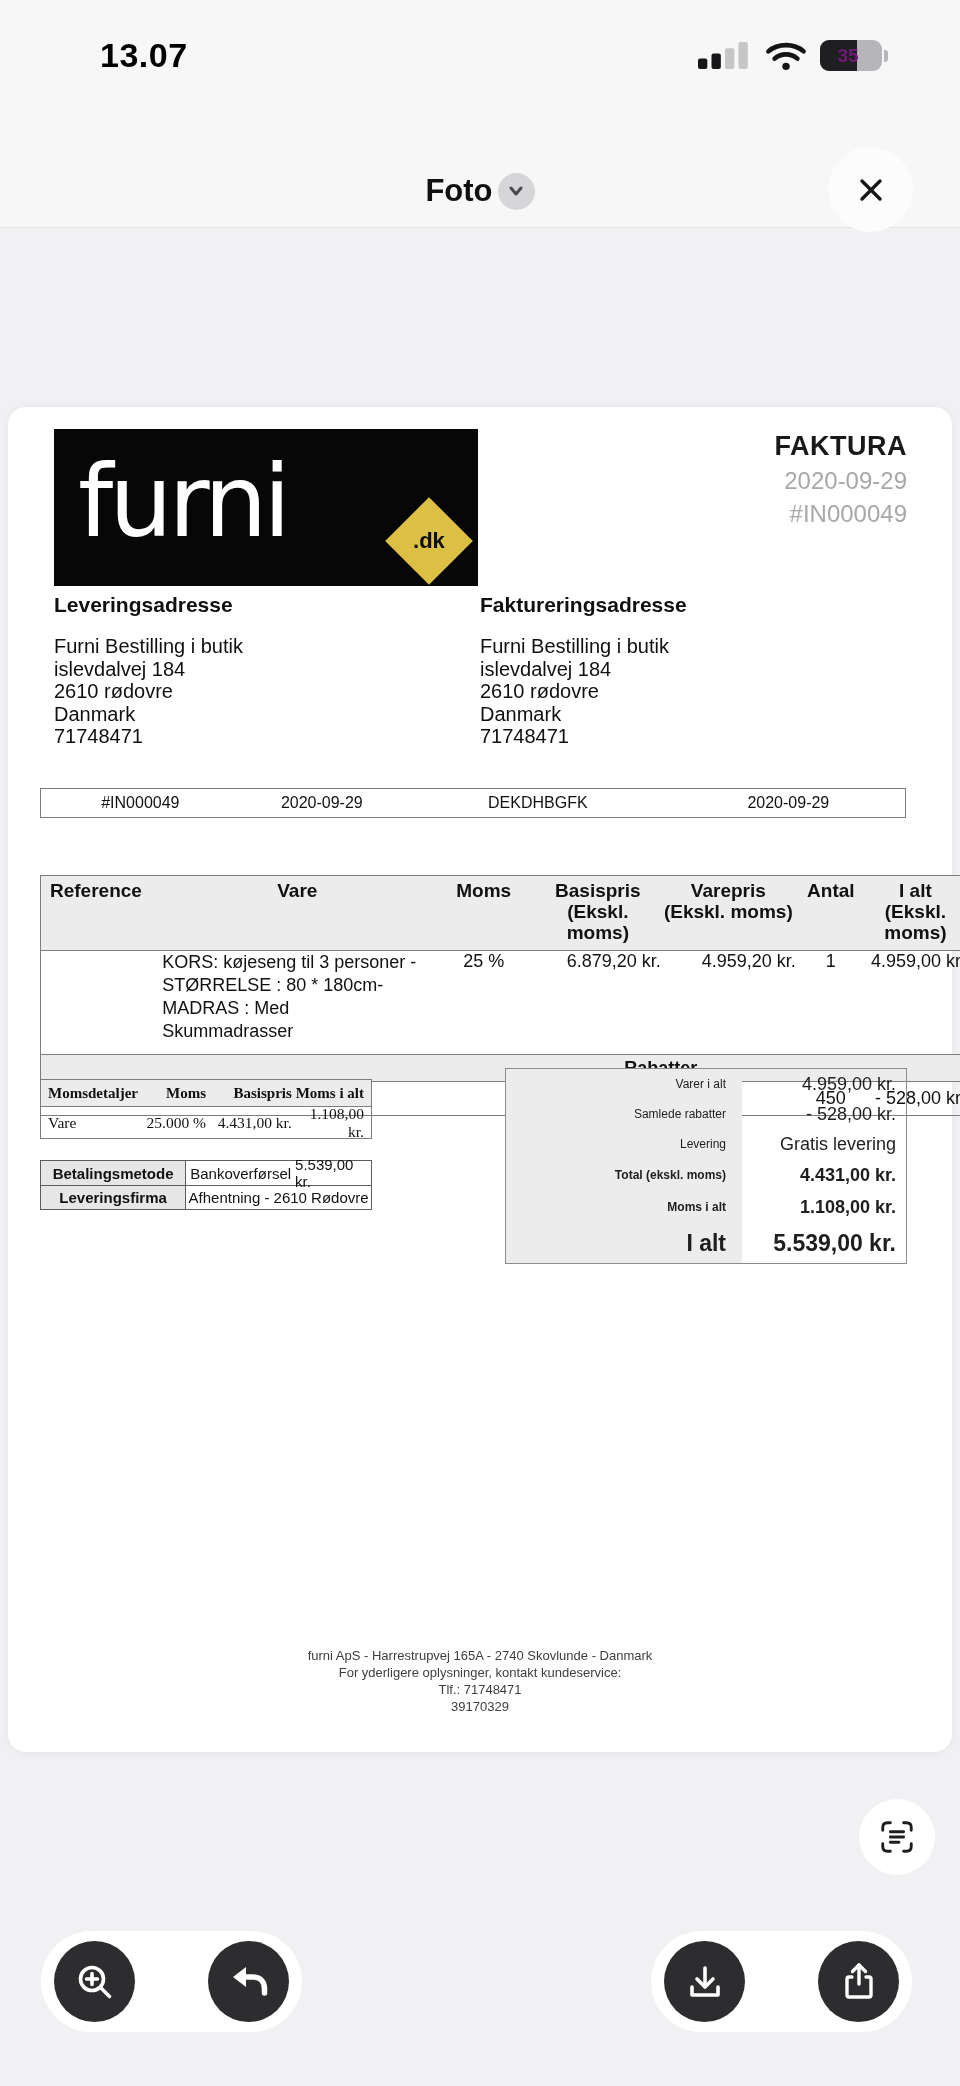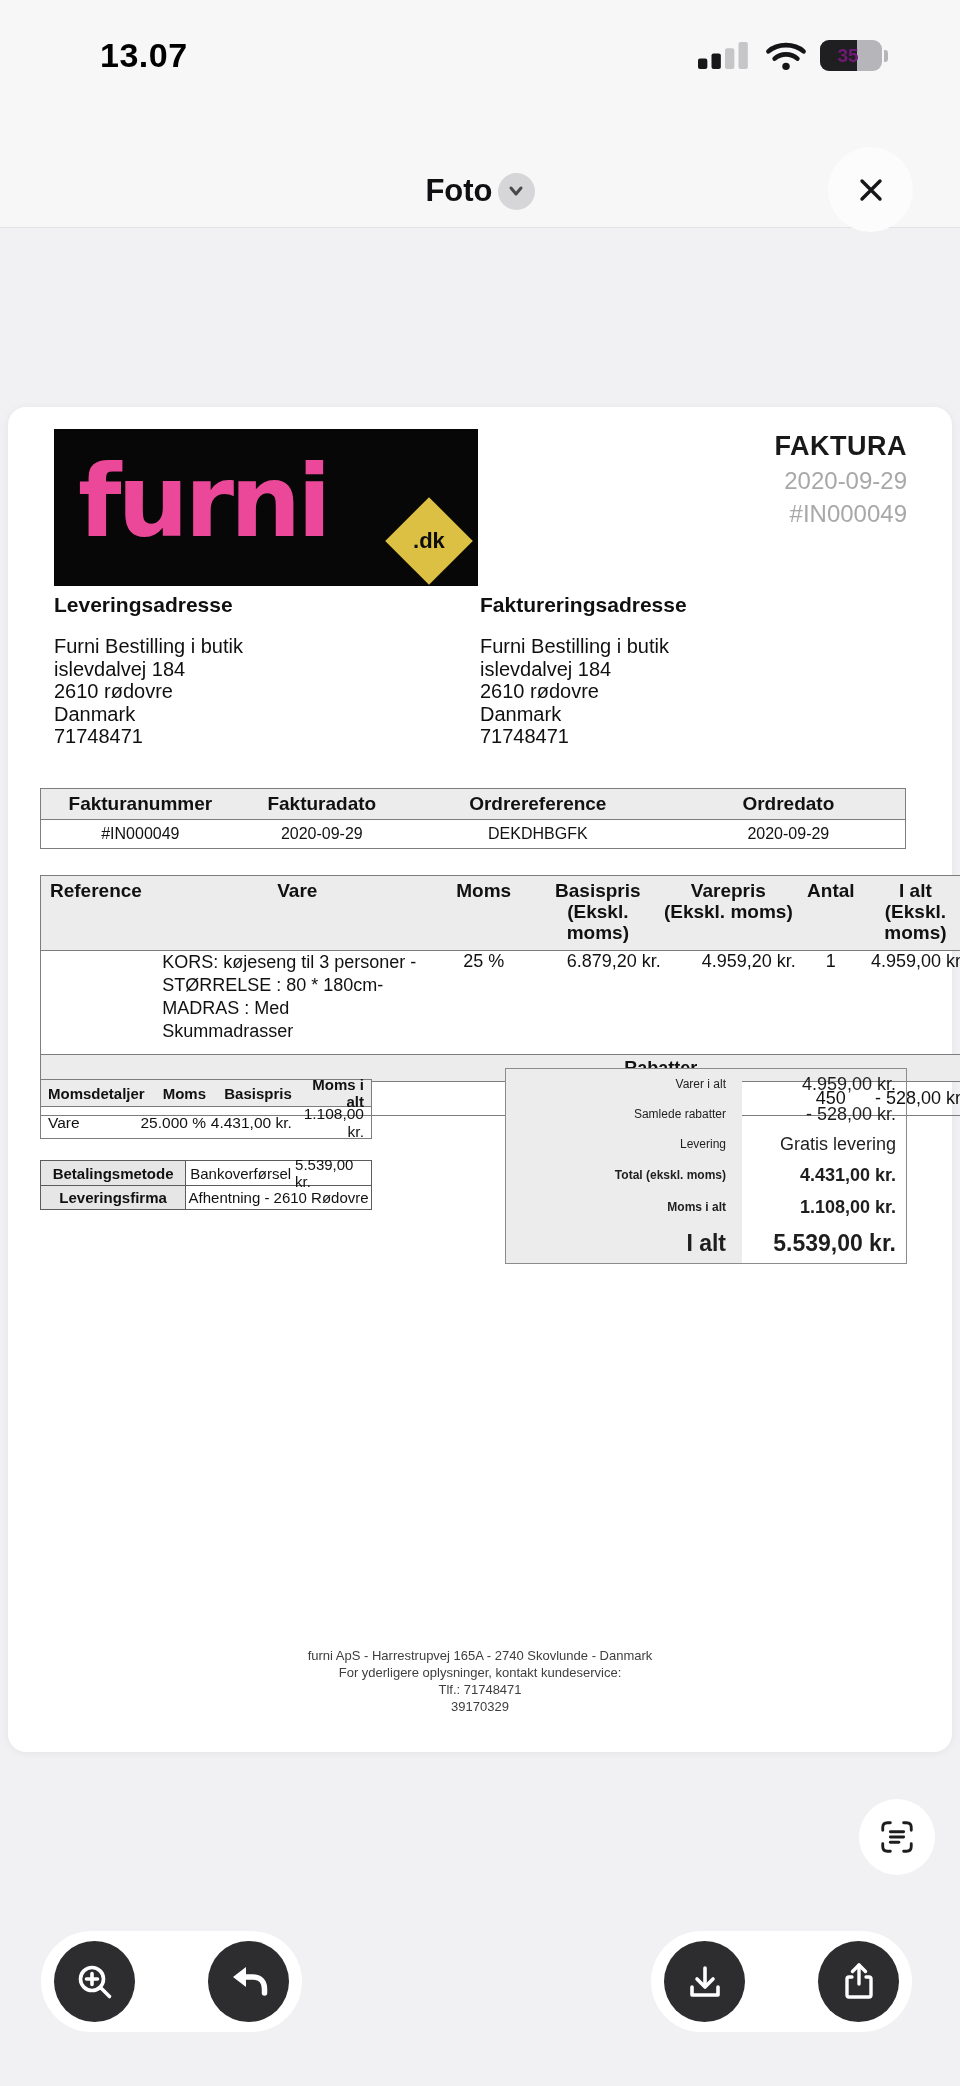--- a/index.html
+++ b/index.html
@@ -21,21 +21,21 @@
   .viewer-header { position:absolute; top:158px; left:0; right:0; height:66px; }
   .title-group { position:absolute; left:0; right:0; top:0; bottom:0; display:flex; align-items:center; justify-content:center; gap:5px; }
   .viewer-title { font-size:31px; font-weight:bold; color:#101012; }
   .chevron-badge { width:37px; height:37px; border-radius:50%; background:#d6d6d9; display:flex; align-items:center; justify-content:center; }
   .close-btn { position:absolute; left:828px; top:-11px; width:85px; height:85px; border-radius:50%; background:#fcfcfd; border:none; display:flex; align-items:center; justify-content:center; cursor:pointer; }
 
   
   .doc-card { position:absolute; left:8px; top:407px; width:944px; height:1345px; background:#ffffff; border-radius:18px; box-shadow:0 1px 8px rgba(0,0,0,.06); }
 
   .logo { position:absolute; left:46px; top:22px; width:424px; height:157px; background:#070707; display:flex; align-items:center; padding-left:24px; }
-  .logo-text { color:#ec4899; font-family:"DejaVu Sans",sans-serif; font-weight:bold; font-size:100px; letter-spacing:-4px; line-height:1; padding-bottom:12px; }
+  .logo-text { color:#ffffff; font-family:"DejaVu Sans",sans-serif; font-weight:normal; font-size:100px; letter-spacing:-4px; line-height:1; padding-bottom:12px; }
   .logo-diamond { position:absolute; right:18px; bottom:14px; width:62px; height:62px; background:#dcc043; transform:rotate(45deg); display:flex; align-items:center; justify-content:center; }
   .logo-tld { transform:rotate(-45deg); font-size:22px; font-weight:bold; color:#0d0d0d; }
 
   .doc-head { position:absolute; right:45px; top:24px; text-align:right; }
   .doc-type { font-size:27px; font-weight:bold; color:#191919; letter-spacing:.5px; }
   .doc-date, .doc-number { font-size:24px; color:#a8a8a8; margin-top:5px; }
 
   .addr { position:absolute; top:186px; font-size:20px; color:#101010; }
   .addr.shipping { left:46px; }
   .addr.billing  { left:472px; }
@@ -61,21 +61,21 @@
   .icell.ic7 { flex:1; text-align:center; padding-right:8px; }
   .i-row { display:flex; border-bottom:1px solid #7d7d7d; padding:0 0 11px; min-height:74px; }
   .i-row .ic2 { text-align:left; line-height:23px; padding-right:14px; }
   .i-row .ic4, .i-row .ic5 { text-align:right; }
   .i-row .ic7 { text-align:right; }
   .discount-band { background:#ececec; border-bottom:1px solid #7d7d7d; height:27px; display:flex; align-items:center; }
   .discount-band span { display:block; margin-left:33%; width:67%; text-align:center; font-weight:bold; font-size:18px; }
   .discount-row { display:flex; height:33px; align-items:center; }
   .discount-row .ic7 { text-align:right; }
 
-  .vat-table { position:absolute; left:32px; top:672px; width:332px; border:1px solid #7d7d7d; }
+  .vat-table { position:absolute; left:32px; top:672px; width:332px; border:1px solid #7d7d7d;font-family:Liberation Serif, serif; }
   .v-head { display:flex; background:#ececec; border-bottom:1px solid #7d7d7d; font-weight:bold; font-size:15px; height:27px; align-items:center; }
   .v-row  { display:flex; height:31px; align-items:center; font-size:15.5px; }
   .vc1 { width:30%; text-align:left; padding-left:7px; }
   .vc2 { width:20%; text-align:right; }
   .vc3 { width:26%; text-align:right; }
   .vc4 { width:24%; text-align:right; padding-right:7px; }
 
   .pay-table { position:absolute; left:32px; top:753px; width:332px; border:1px solid #5c5c5c; font-size:15px; }
   .p-row { display:flex; height:24px; align-items:stretch; }
   .p-row + .p-row { border-top:1px solid #5c5c5c; }
@@ -173,26 +173,20 @@
   <div class="addr billing">
     <div class="addr-title">Faktureringsadresse</div>
     <div class="addr-line">Furni Bestilling i butik</div>
     <div class="addr-line">islevdalvej 184</div>
     <div class="addr-line">2610 rødovre</div>
     <div class="addr-line">Danmark</div>
     <div class="addr-line">71748471</div>
   </div>
 
   <div class="meta-table">
-    <div class="meta-row head">
-      <div class="mc1">Fakturanummer</div>
-      <div class="mc2">Fakturadato</div>
-      <div class="mc3">Ordrereference</div>
-      <div class="mc4">Ordredato</div>
-    </div>
     <div class="meta-row vals">
       <div class="mc1">#IN000049</div>
       <div class="mc2">2020-09-29</div>
       <div class="mc3">DEKDHBGFK</div>
       <div class="mc4">2020-09-29</div>
     </div>
   </div>
 
   <div class="items-table">
     <div class="i-head">

